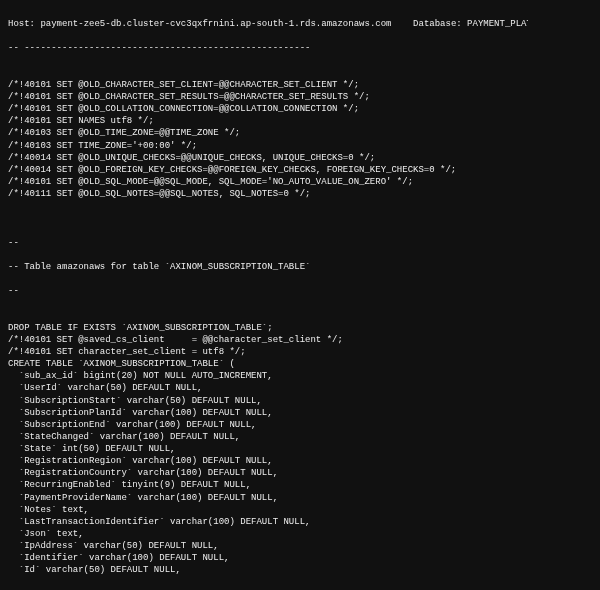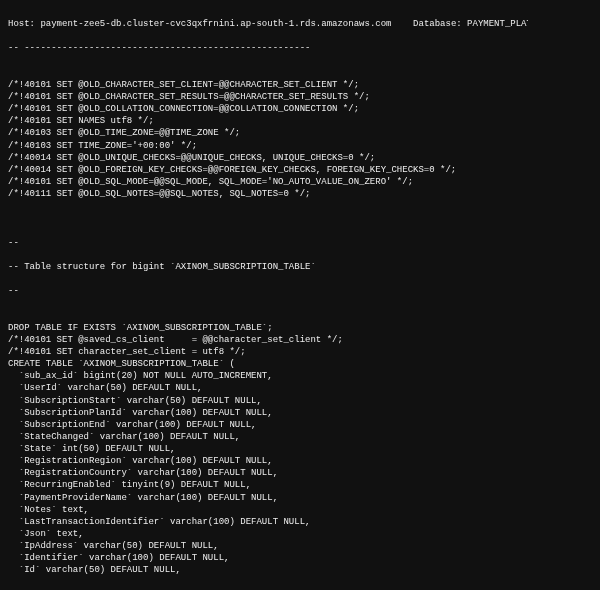--- a/index.html
+++ b/index.html
@@ -23,16 +23,16 @@
 </style>
 </head>
 <body>
 
 <div class="wrap">
 <span class="line"><span>Host:</span> <span>payment-zee5-db.cluster-cvc3qxfrnini.ap-south-1.rds.amazonaws.com</span>    <span>Database:</span> <span>PAYMENT_PLATFORM</span></span>
 <span class="line">-- -----------------------------------------------------</span>
 <div id="prelude"><span class="line"> </span><span class="line">/*!40101 SET @OLD_CHARACTER_SET_CLIENT=@@CHARACTER_SET_CLIENT */;</span><span class="line">/*!40101 SET @OLD_CHARACTER_SET_RESULTS=@@CHARACTER_SET_RESULTS */;</span><span class="line">/*!40101 SET @OLD_COLLATION_CONNECTION=@@COLLATION_CONNECTION */;</span><span class="line">/*!40101 SET NAMES utf8 */;</span><span class="line">/*!40103 SET @OLD_TIME_ZONE=@@TIME_ZONE */;</span><span class="line">/*!40103 SET TIME_ZONE='+00:00' */;</span><span class="line">/*!40014 SET @OLD_UNIQUE_CHECKS=@@UNIQUE_CHECKS, UNIQUE_CHECKS=0 */;</span><span class="line">/*!40014 SET @OLD_FOREIGN_KEY_CHECKS=@@FOREIGN_KEY_CHECKS, FOREIGN_KEY_CHECKS=0 */;</span><span class="line">/*!40101 SET @OLD_SQL_MODE=@@SQL_MODE, SQL_MODE='NO_AUTO_VALUE_ON_ZERO' */;</span><span class="line">/*!40111 SET @OLD_SQL_NOTES=@@SQL_NOTES, SQL_NOTES=0 */;</span></div>
 <span class="line"> </span>
 <span class="line">--</span>
-<span class="line">-- Table structure for bigint `AXINOM_SUBSCRIPTION_TABLE`</span>
+<span class="line">-- Table amazonaws for table `AXINOM_SUBSCRIPTION_TABLE`</span>
 <span class="line">--</span>
 <div id="body"><span class="line"> </span><span class="line">DROP TABLE IF EXISTS `AXINOM_SUBSCRIPTION_TABLE`;</span><span class="line">/*!40101 SET @saved_cs_client     = @@character_set_client */;</span><span class="line">/*!40101 SET character_set_client = utf8 */;</span><span class="line">CREATE TABLE `AXINOM_SUBSCRIPTION_TABLE` (</span><span class="line">  `sub_ax_id` bigint(20) NOT NULL AUTO_INCREMENT,</span><span class="line">  `UserId` varchar(50) DEFAULT NULL,</span><span class="line">  `SubscriptionStart` varchar(50) DEFAULT NULL,</span><span class="line">  `SubscriptionPlanId` varchar(100) DEFAULT NULL,</span><span class="line">  `SubscriptionEnd` varchar(100) DEFAULT NULL,</span><span class="line">  `StateChanged` varchar(100) DEFAULT NULL,</span><span class="line">  `State` int(50) DEFAULT NULL,</span><span class="line">  `RegistrationRegion` varchar(100) DEFAULT NULL,</span><span class="line">  `RegistrationCountry` varchar(100) DEFAULT NULL,</span><span class="line">  `RecurringEnabled` tinyint(9) DEFAULT NULL,</span><span class="line">  `PaymentProviderName` varchar(100) DEFAULT NULL,</span><span class="line">  `Notes` text,</span><span class="line">  `LastTransactionIdentifier` varchar(100) DEFAULT NULL,</span><span class="line">  `Json` text,</span><span class="line">  `IpAddress` varchar(50) DEFAULT NULL,</span><span class="line">  `Identifier` varchar(100) DEFAULT NULL,</span><span class="line">  `Id` varchar(50) DEFAULT NULL,</span></div>
 </div>
 
 </body></html>

